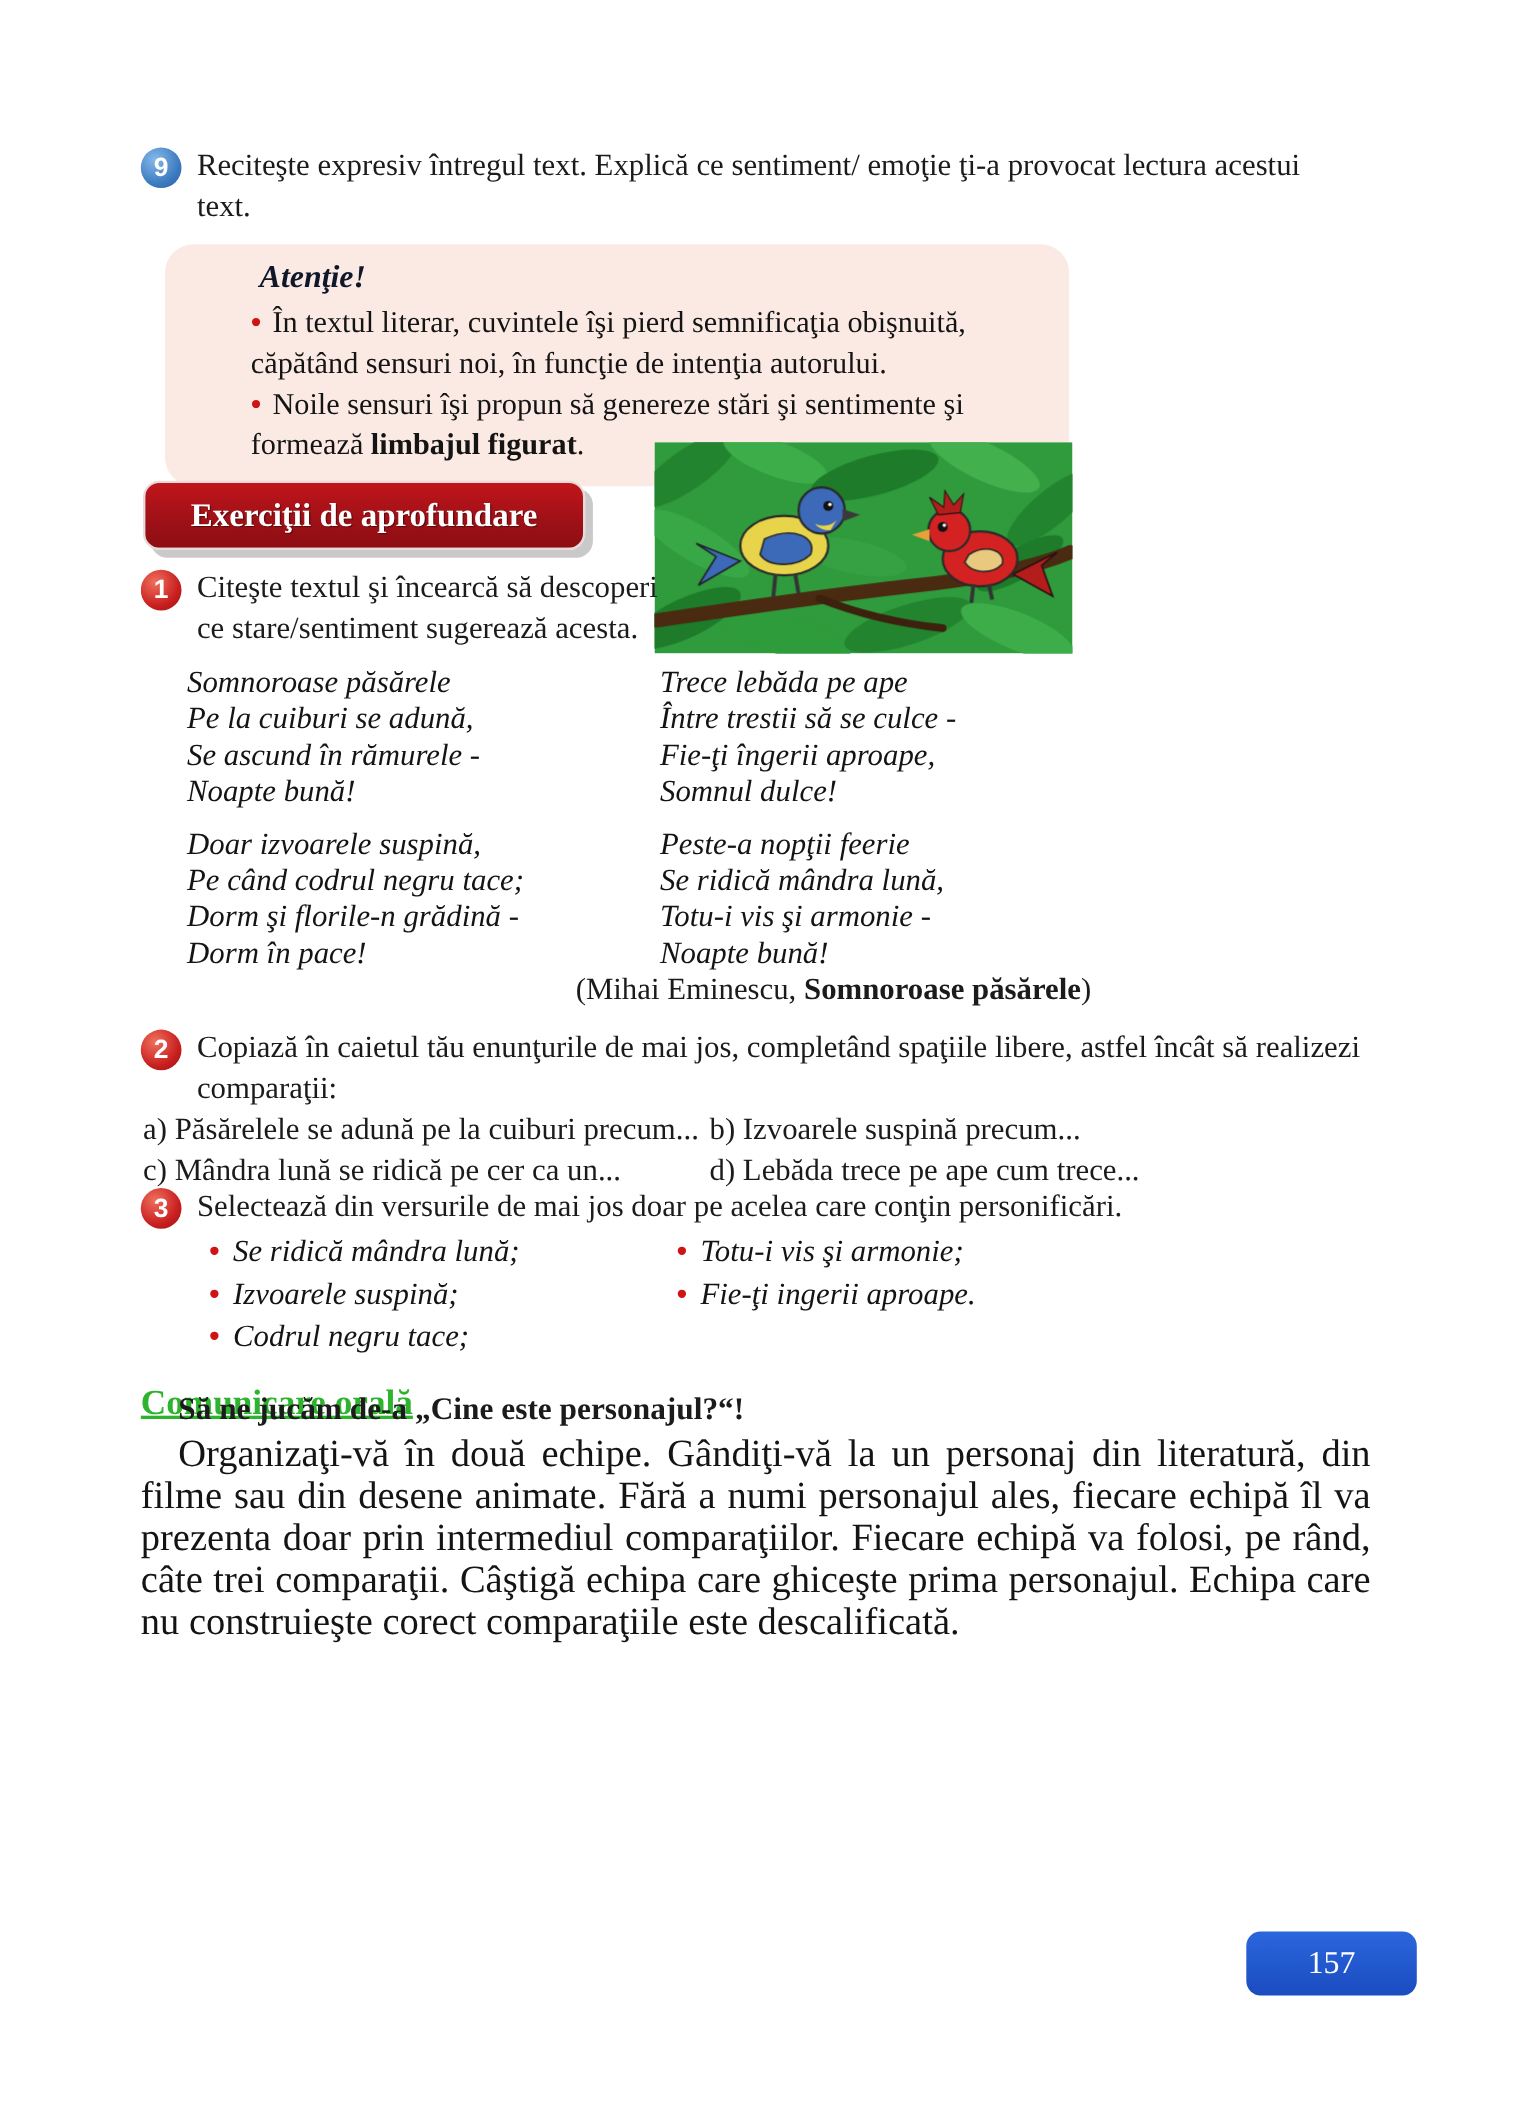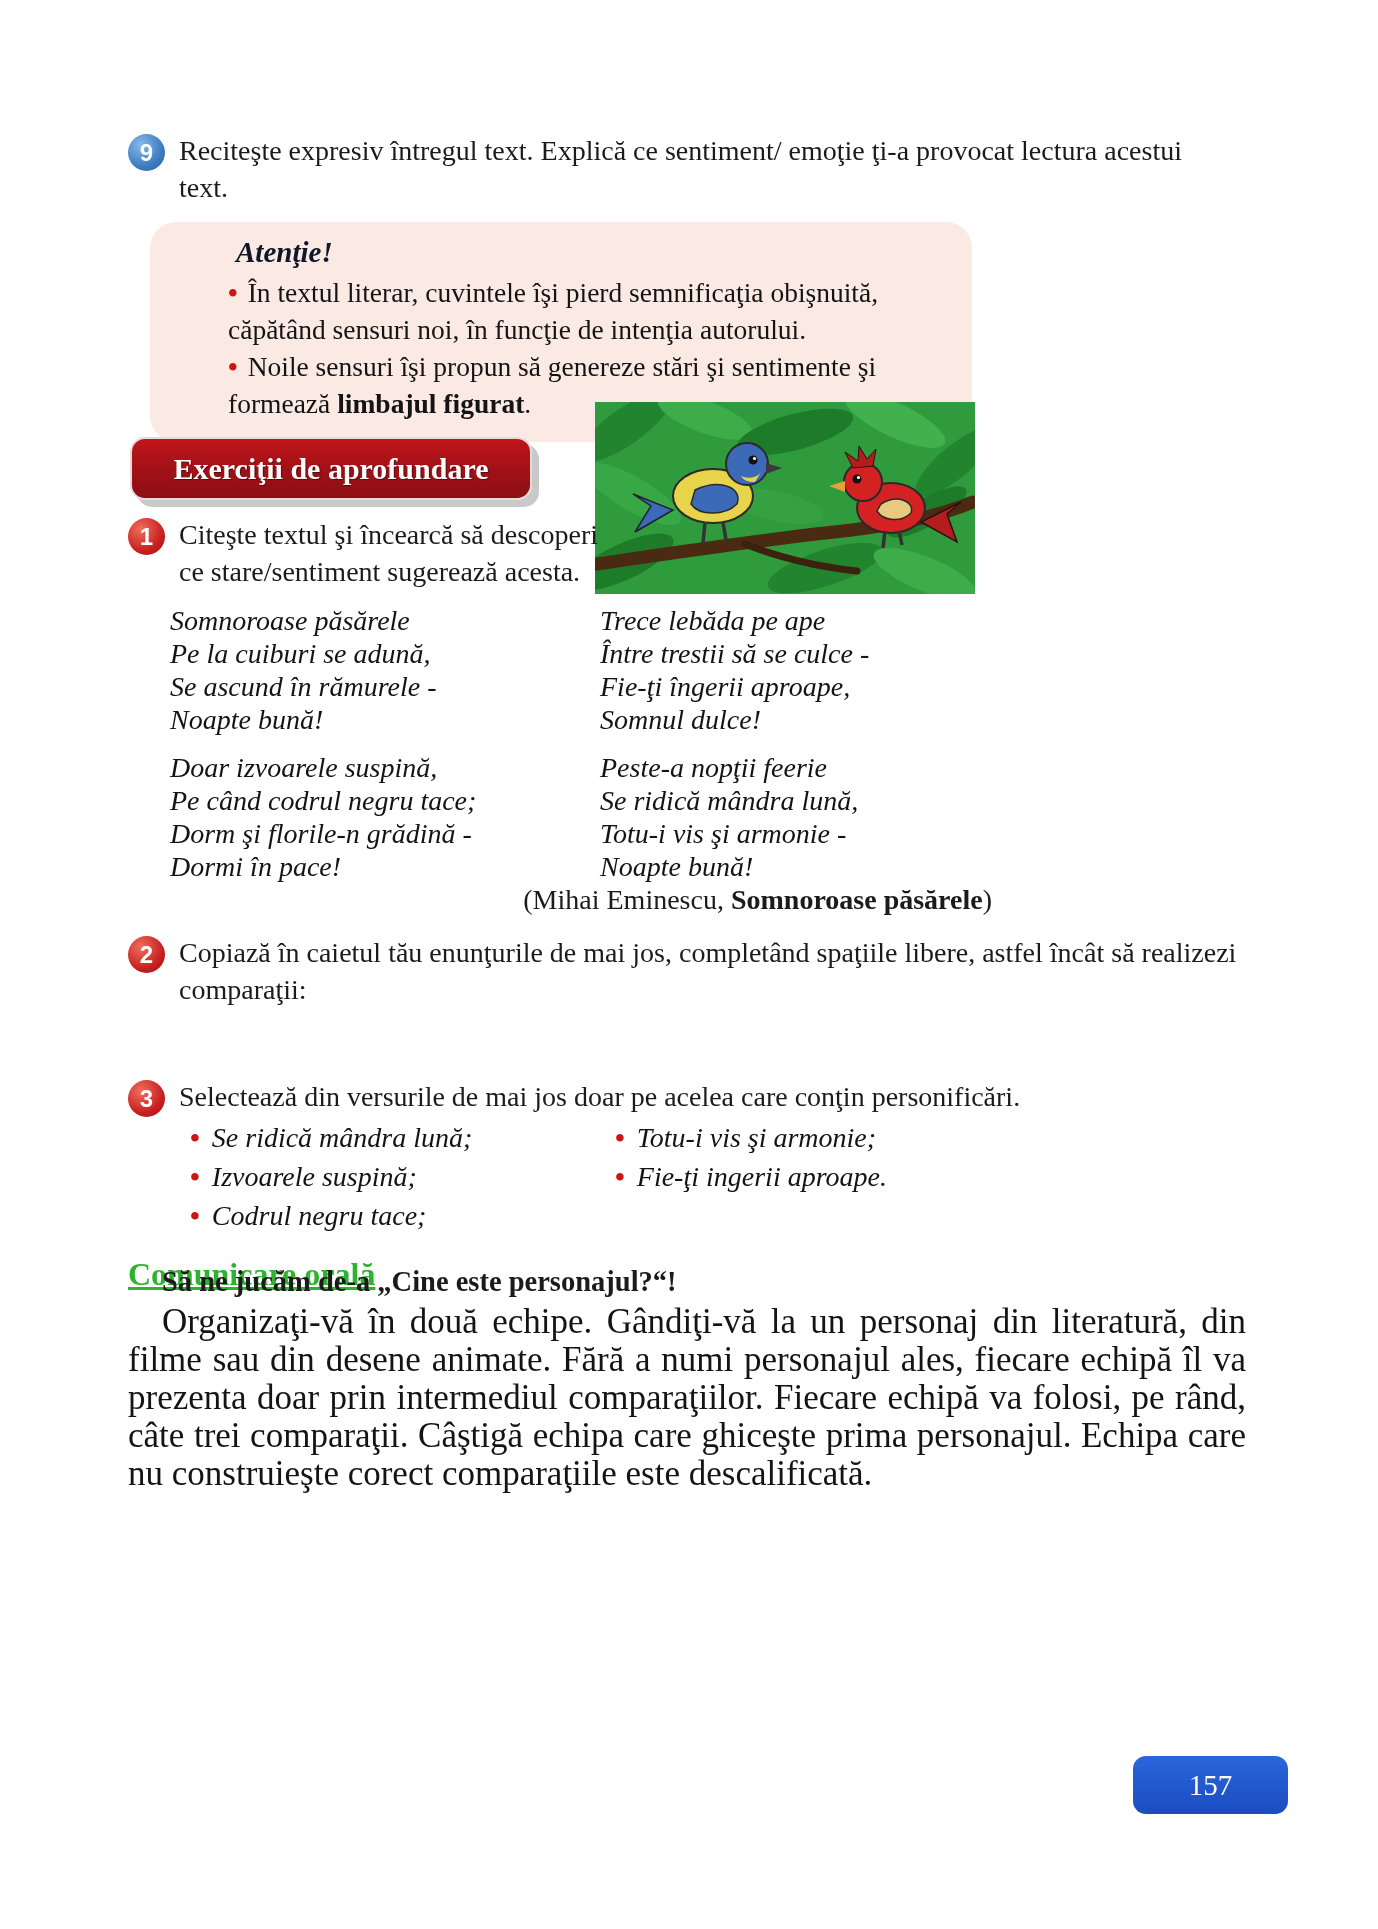--- a/index.html
+++ b/index.html
@@ -162,21 +162,21 @@
       <div class="stanza">
         <p>Somnoroase păsărele</p>
         <p>Pe la cuiburi se adună,</p>
         <p>Se ascund în rămurele -</p>
         <p>Noapte bună!</p>
       </div>
       <div class="stanza">
         <p>Doar izvoarele suspină,</p>
         <p>Pe când codrul negru tace;</p>
         <p>Dorm şi florile-n grădină -</p>
-        <p>Dormi în pace!</p>
+        <p>Dorm în pace!</p>
       </div>
     </div>
     <div>
       <div class="stanza">
         <p>Trece lebăda pe ape</p>
         <p>Între trestii să se culce -</p>
         <p>Fie-ţi îngerii aproape,</p>
         <p>Somnul dulce!</p>
       </div>
       <div class="stanza">
@@ -186,20 +186,26 @@
         <p>Noapte bună!</p>
       </div>
     </div>
   </div>
 
   <p class="abs attribution" style="top:884px; left:292px;"><span>(Mihai Eminescu, </span><strong>Somnoroase păsărele</strong><span>)</span></p>
 
   <div class="abs item-row" style="top:934px; left:128px; width:1126px;">
     <span class="badge red">2</span>
     <p class="body-text" style="width:1060px;">Copiază în caietul tău enunţurile de mai jos, completând spaţiile libere, astfel încât să realizezi comparaţii:</p>
+  </div>
+  <div class="abs ex2-items" style="top:1008px; left:130px; width:1118px;">
+    <span>a) Păsărelele se adună pe la cuiburi precum...</span>
+    <span>b) Izvoarele suspină precum...</span>
+    <span>c) Mândra lună se ridică pe cer ca un...</span>
+    <span>d) Lebăda trece pe ape cum trece...</span>
   </div>
 
   <div class="abs item-row" style="top:1078px; left:128px; width:1126px;">
     <span class="badge red">3</span>
     <p class="body-text" style="width:1060px;">Selectează din versurile de mai jos doar pe acelea care conţin personificări.</p>
   </div>
   <div class="abs ex3-bullets" style="top:1118px; left:190px; width:1000px;">
     <ul>
       <li><span class="dot">•</span><span>Se ridică mândra lună;</span></li>
       <li><span class="dot">•</span><span>Izvoarele suspină;</span></li>

